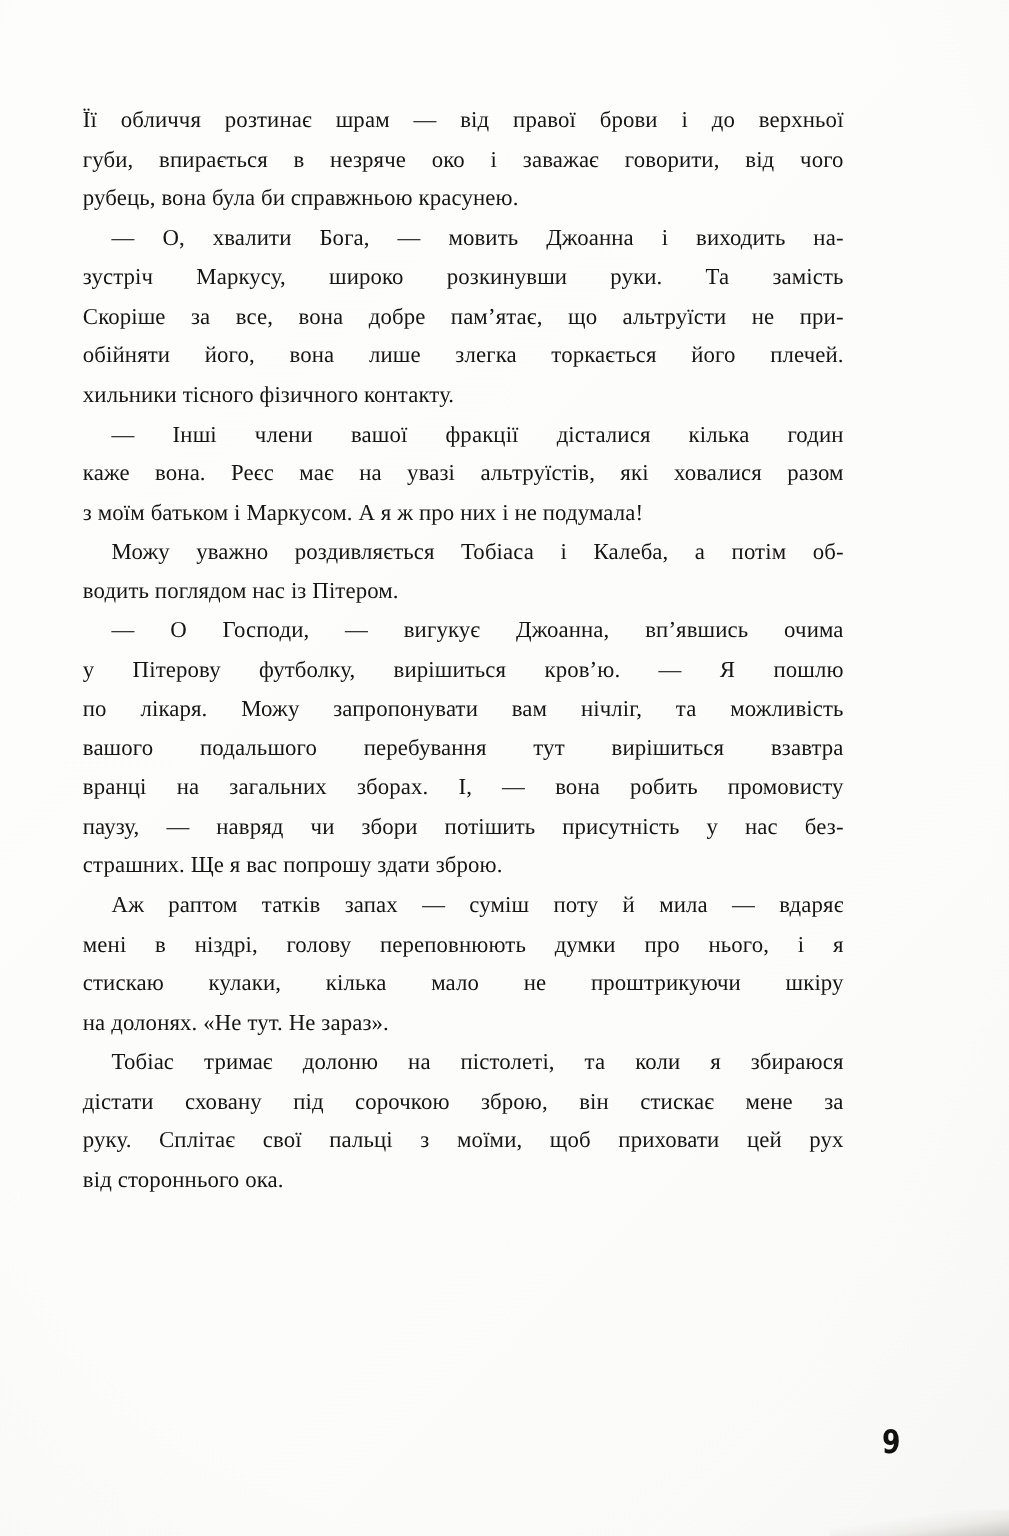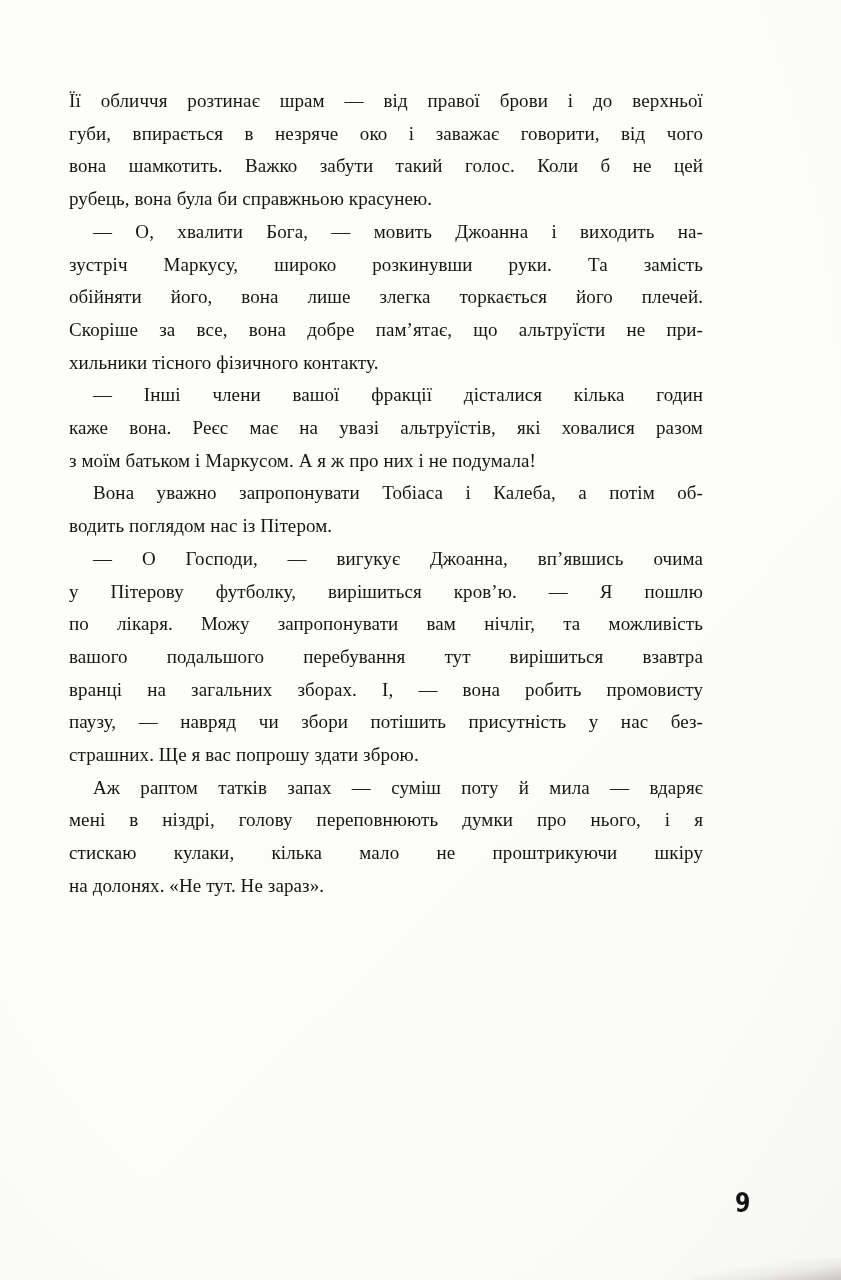--- a/index.html
+++ b/index.html
@@ -83,50 +83,55 @@
 </style>
 </head>
 <body>
 
 <div class="page">
   <div class="edge-tone"></div>
   <div class="text-block" id="text-block">
       <div class="para">
         <div class="line">Її обличчя розтинає шрам — від правої брови і до верхньої</div>
         <div class="line">губи, впирається в незряче око і заважає говорити, від чого</div>
-        <div class="line">вона шамкотить. Важко забути такий голос. Коли б не цей</div>
         <div class="line last">рубець, вона була би справжньою красунею.</div>
       </div>
       <div class="para">
         <div class="line indent">— О, хвалити Бога, — мовить Джоанна і виходить на-</div>
         <div class="line">зустріч Маркусу, широко розкинувши руки. Та замість</div>
+        <div class="line">Скоріше за все, вона добре пам’ятає, що альтруїсти не при-</div>
         <div class="line">обійняти його, вона лише злегка торкається його плечей.</div>
-        <div class="line">Скоріше за все, вона добре пам’ятає, що альтруїсти не при-</div>
         <div class="line last">хильники тісного фізичного контакту.</div>
       </div>
       <div class="para">
         <div class="line indent">— Інші члени вашої фракції дісталися кілька годин</div>
         <div class="line">каже вона. Реєс має на увазі альтруїстів, які ховалися разом</div>
         <div class="line last">з моїм батьком і Маркусом. А я ж про них і не подумала!</div>
       </div>
       <div class="para">
-        <div class="line indent">Вона уважно запропонувати Тобіаса і Калеба, а потім об-</div>
+        <div class="line indent">Можу уважно роздивляється Тобіаса і Калеба, а потім об-</div>
         <div class="line last">водить поглядом нас із Пітером.</div>
       </div>
       <div class="para">
         <div class="line indent">— О Господи, — вигукує Джоанна, вп’явшись очима</div>
         <div class="line">у Пітерову футболку, вирішиться кров’ю. — Я пошлю</div>
         <div class="line">по лікаря. Можу запропонувати вам нічліг, та можливість</div>
         <div class="line">вашого подальшого перебування тут вирішиться взавтра</div>
         <div class="line">вранці на загальних зборах. І, — вона робить промовисту</div>
         <div class="line">паузу, — навряд чи збори потішить присутність у нас без-</div>
         <div class="line last">страшних. Ще я вас попрошу здати зброю.</div>
       </div>
       <div class="para">
         <div class="line indent">Аж раптом татків запах — суміш поту й мила — вдаряє</div>
         <div class="line">мені в ніздрі, голову переповнюють думки про нього, і я</div>
         <div class="line">стискаю кулаки, кілька мало не проштрикуючи шкіру</div>
         <div class="line last">на долонях. «Не тут. Не зараз».</div>
       </div>
+      <div class="para">
+        <div class="line indent">Тобіас тримає долоню на пістолеті, та коли я збираюся</div>
+        <div class="line">дістати сховану під сорочкою зброю, він стискає мене за</div>
+        <div class="line">руку. Сплітає свої пальці з моїми, щоб приховати цей рух</div>
+        <div class="line last">від стороннього ока.</div>
+      </div>
     </div>
   <div class="page-number">9</div>
   <div class="corner-shadow"></div>
 </div>
 
 </body></html>

